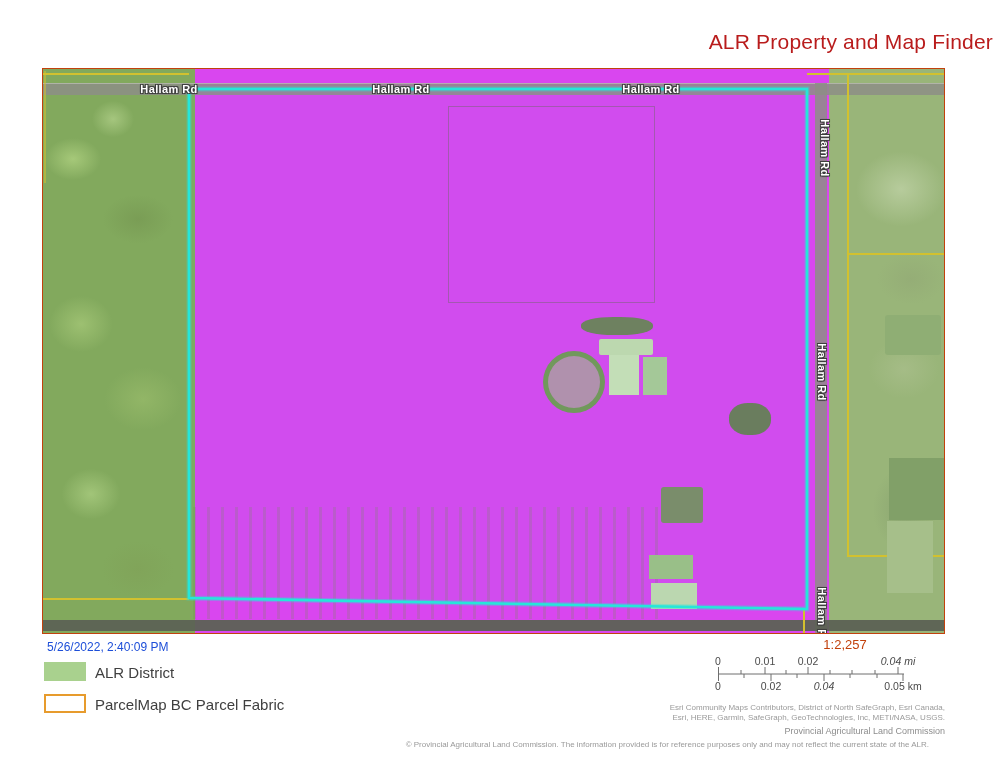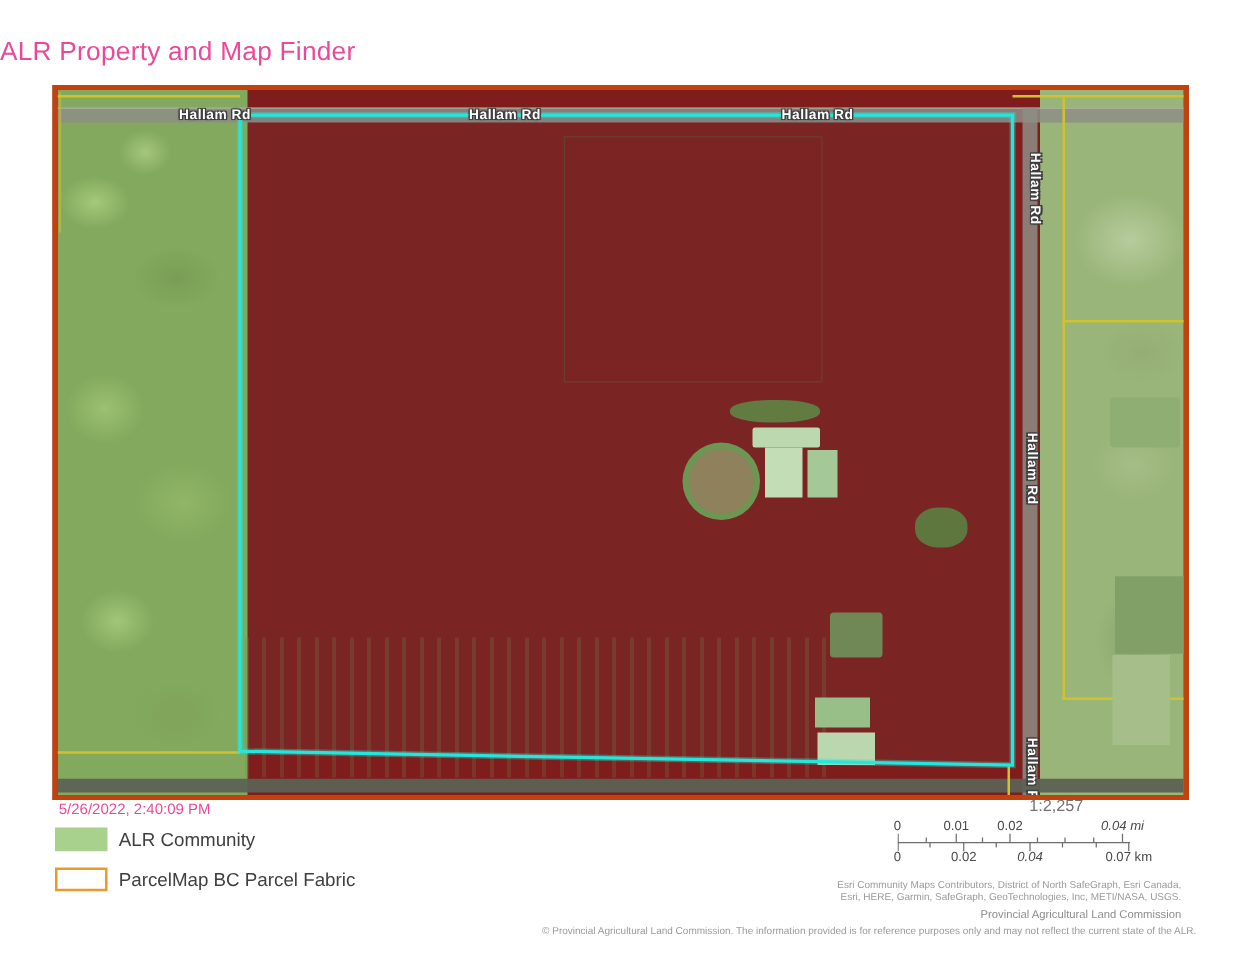--- a/index.html
+++ b/index.html
@@ -4,28 +4,28 @@
 <style>
   html,body{margin:0;padding:0;}
   body{
     width:993px;height:768px;position:relative;background:#ffffff;
     font-family:"Liberation Sans",sans-serif;overflow:hidden;
   }
   .abs{position:absolute;}
 
   
   .page-title{
-    left:0;right:0;top:30px;text-align:left;
-    font-size:21px;color:#ec4899;letter-spacing:.2px;
+    left:0;right:0;top:30px;text-align:right;
+    font-size:21px;color:#b91c1c;letter-spacing:.2px;
   }
 
   
   .map{
     left:42px;top:68px;width:901px;height:564px;
-    border:4px solid #c2410c;background:#7f1d1d;overflow:hidden;
+    border:1px solid #c2410c;background:#d946ef;overflow:hidden;
   }
   .map *{position:absolute;}
 
   .left-trees{
     left:0;top:0;width:152px;height:564px;
     background:
       radial-gradient(40px 30px at 30px 90px, rgba(172,206,126,.85), rgba(172,206,126,0) 70%),
       radial-gradient(50px 35px at 95px 150px, rgba(118,152,82,.7), rgba(118,152,82,0) 70%),
       radial-gradient(45px 40px at 38px 255px, rgba(166,200,120,.75), rgba(166,200,120,0) 70%),
       radial-gradient(55px 45px at 100px 330px, rgba(150,185,105,.8), rgba(150,185,105,0) 70%),
@@ -58,37 +58,37 @@
   .rlabel{
     font-weight:bold;font-size:11px;color:#ffffff;white-space:nowrap;letter-spacing:.4px;
     text-shadow:-1px -1px 0 #3e3e3e,1px -1px 0 #3e3e3e,-1px 1px 0 #3e3e3e,1px 1px 0 #3e3e3e,0 0 2px #1a1a1a;
     transform:translate(-50%,-50%);
   }
   .rlabel.v{writing-mode:vertical-rl;}
 
   .tree-blob{background:rgba(95,135,65,.85);border-radius:45%;}
 
   
-  .timestamp{left:47px;top:640px;font-size:12px;color:#ec4899;}
+  .timestamp{left:47px;top:640px;font-size:12px;color:#1d4ed8;}
   .legend-swatch{left:44px;width:42px;height:19px;}
   .sw-alr{top:662px;background:#a9d18e;}
   .sw-pmbc{top:694px;background:#ffffff;border:2px solid #e79b2d;width:38px;height:15px;}
   .legend-label{left:95px;font-size:15px;color:#3f3f3f;}
   .ll1{top:664px;}
   .ll2{top:696px;}
 
-  .scale-ratio{left:800px;top:637px;width:90px;text-align:center;font-size:13px;color:#737373;}
+  .scale-ratio{left:800px;top:637px;width:90px;text-align:center;font-size:13px;color:#c2410c;}
   .smi,.skm{font-size:10.5px;color:#4a4a4a;transform:translateX(-50%);white-space:nowrap;}
   .smi{top:655px;}
   .skm{top:680px;}
   .tick-svg{left:718px;top:666px;}
 
   .attr-block{right:48px;top:703px;text-align:right;font-size:8px;line-height:10px;color:#9a9a9a;}
   .credit{right:48px;top:726px;text-align:right;font-size:9px;color:#8d8d8d;}
-  .copyright{right:36px;top:740px;text-align:right;font-size:8px;color:#9a9a9a;}
+  .copyright{right:64px;top:740px;text-align:right;font-size:8px;color:#9a9a9a;}
 </style>
 </head>
 <body>
 
 <div class="abs page-title">ALR Property and Map Finder</div>
 
 <div class="abs map">
 
   <div class="left-trees"></div>
   <div class="right-area"></div>
@@ -130,41 +130,41 @@
   <div class="rlabel" style="left:358px;top:20px;">Hallam Rd</div>
   <div class="rlabel" style="left:608px;top:20px;">Hallam Rd</div>
   <div class="rlabel v" style="left:782px;top:79px;">Hallam Rd</div>
   <div class="rlabel v" style="left:779px;top:303px;">Hallam Rd</div>
   <div class="rlabel v" style="left:779px;top:547px;">Hallam Rd</div>
 </div>
 
 <div class="abs timestamp">5/26/2022, 2:40:09 PM</div>
 
 <div class="abs legend-swatch sw-alr"></div>
-<div class="abs legend-label ll1">ALR Community</div>
+<div class="abs legend-label ll1">ALR District</div>
 
 <div class="abs legend-swatch sw-pmbc"></div>
 <div class="abs legend-label ll2">ParcelMap BC Parcel Fabric</div>
 
 <div class="abs scale-ratio">1:2,257</div>
 
 <span class="abs smi" style="left:718px;">0</span>
 <span class="abs smi" style="left:765px;">0.01</span>
 <span class="abs smi" style="left:808px;">0.02</span>
 <span class="abs smi" style="left:898px;font-style:italic;">0.04 mi</span>
 
 <svg class="abs tick-svg" width="190" height="16">
   <line x1="0" y1="8" x2="186" y2="8" stroke="#6e6e6e" stroke-width="1"></line>
   <path d="M0.5,8 V1 M23,8 V4 M47,8 V1 M68,8 V4 M90,8 V1 M112,8 V4 M134,8 V4 M157,8 V4 M180,8 V1" stroke="#6e6e6e" stroke-width="1" fill="none"></path>
   <path d="M0.5,8 V15 M26,8 V12 M53,8 V15 M79,8 V12 M106,8 V15 M132,8 V12 M159,8 V12 M185,8 V15" stroke="#6e6e6e" stroke-width="1" fill="none"></path>
 </svg>
 
 <span class="abs skm" style="left:718px;">0</span>
 <span class="abs skm" style="left:771px;">0.02</span>
 <span class="abs skm" style="left:824px;font-style:italic;">0.04</span>
-<span class="abs skm" style="left:903px;">0.07 km</span>
+<span class="abs skm" style="left:903px;">0.05 km</span>
 
 <div class="abs attr-block">
   <div>Esri Community Maps Contributors, District of North SafeGraph, Esri Canada,</div>
   <div>Esri, HERE, Garmin, SafeGraph, GeoTechnologies, Inc, METI/NASA, USGS.</div>
 </div>
 <div class="abs credit">Provincial Agricultural Land Commission</div>
 <div class="abs copyright">© Provincial Agricultural Land Commission. The information provided is for reference purposes only and may not reflect the current state of the ALR.</div>
 
 </body></html>

